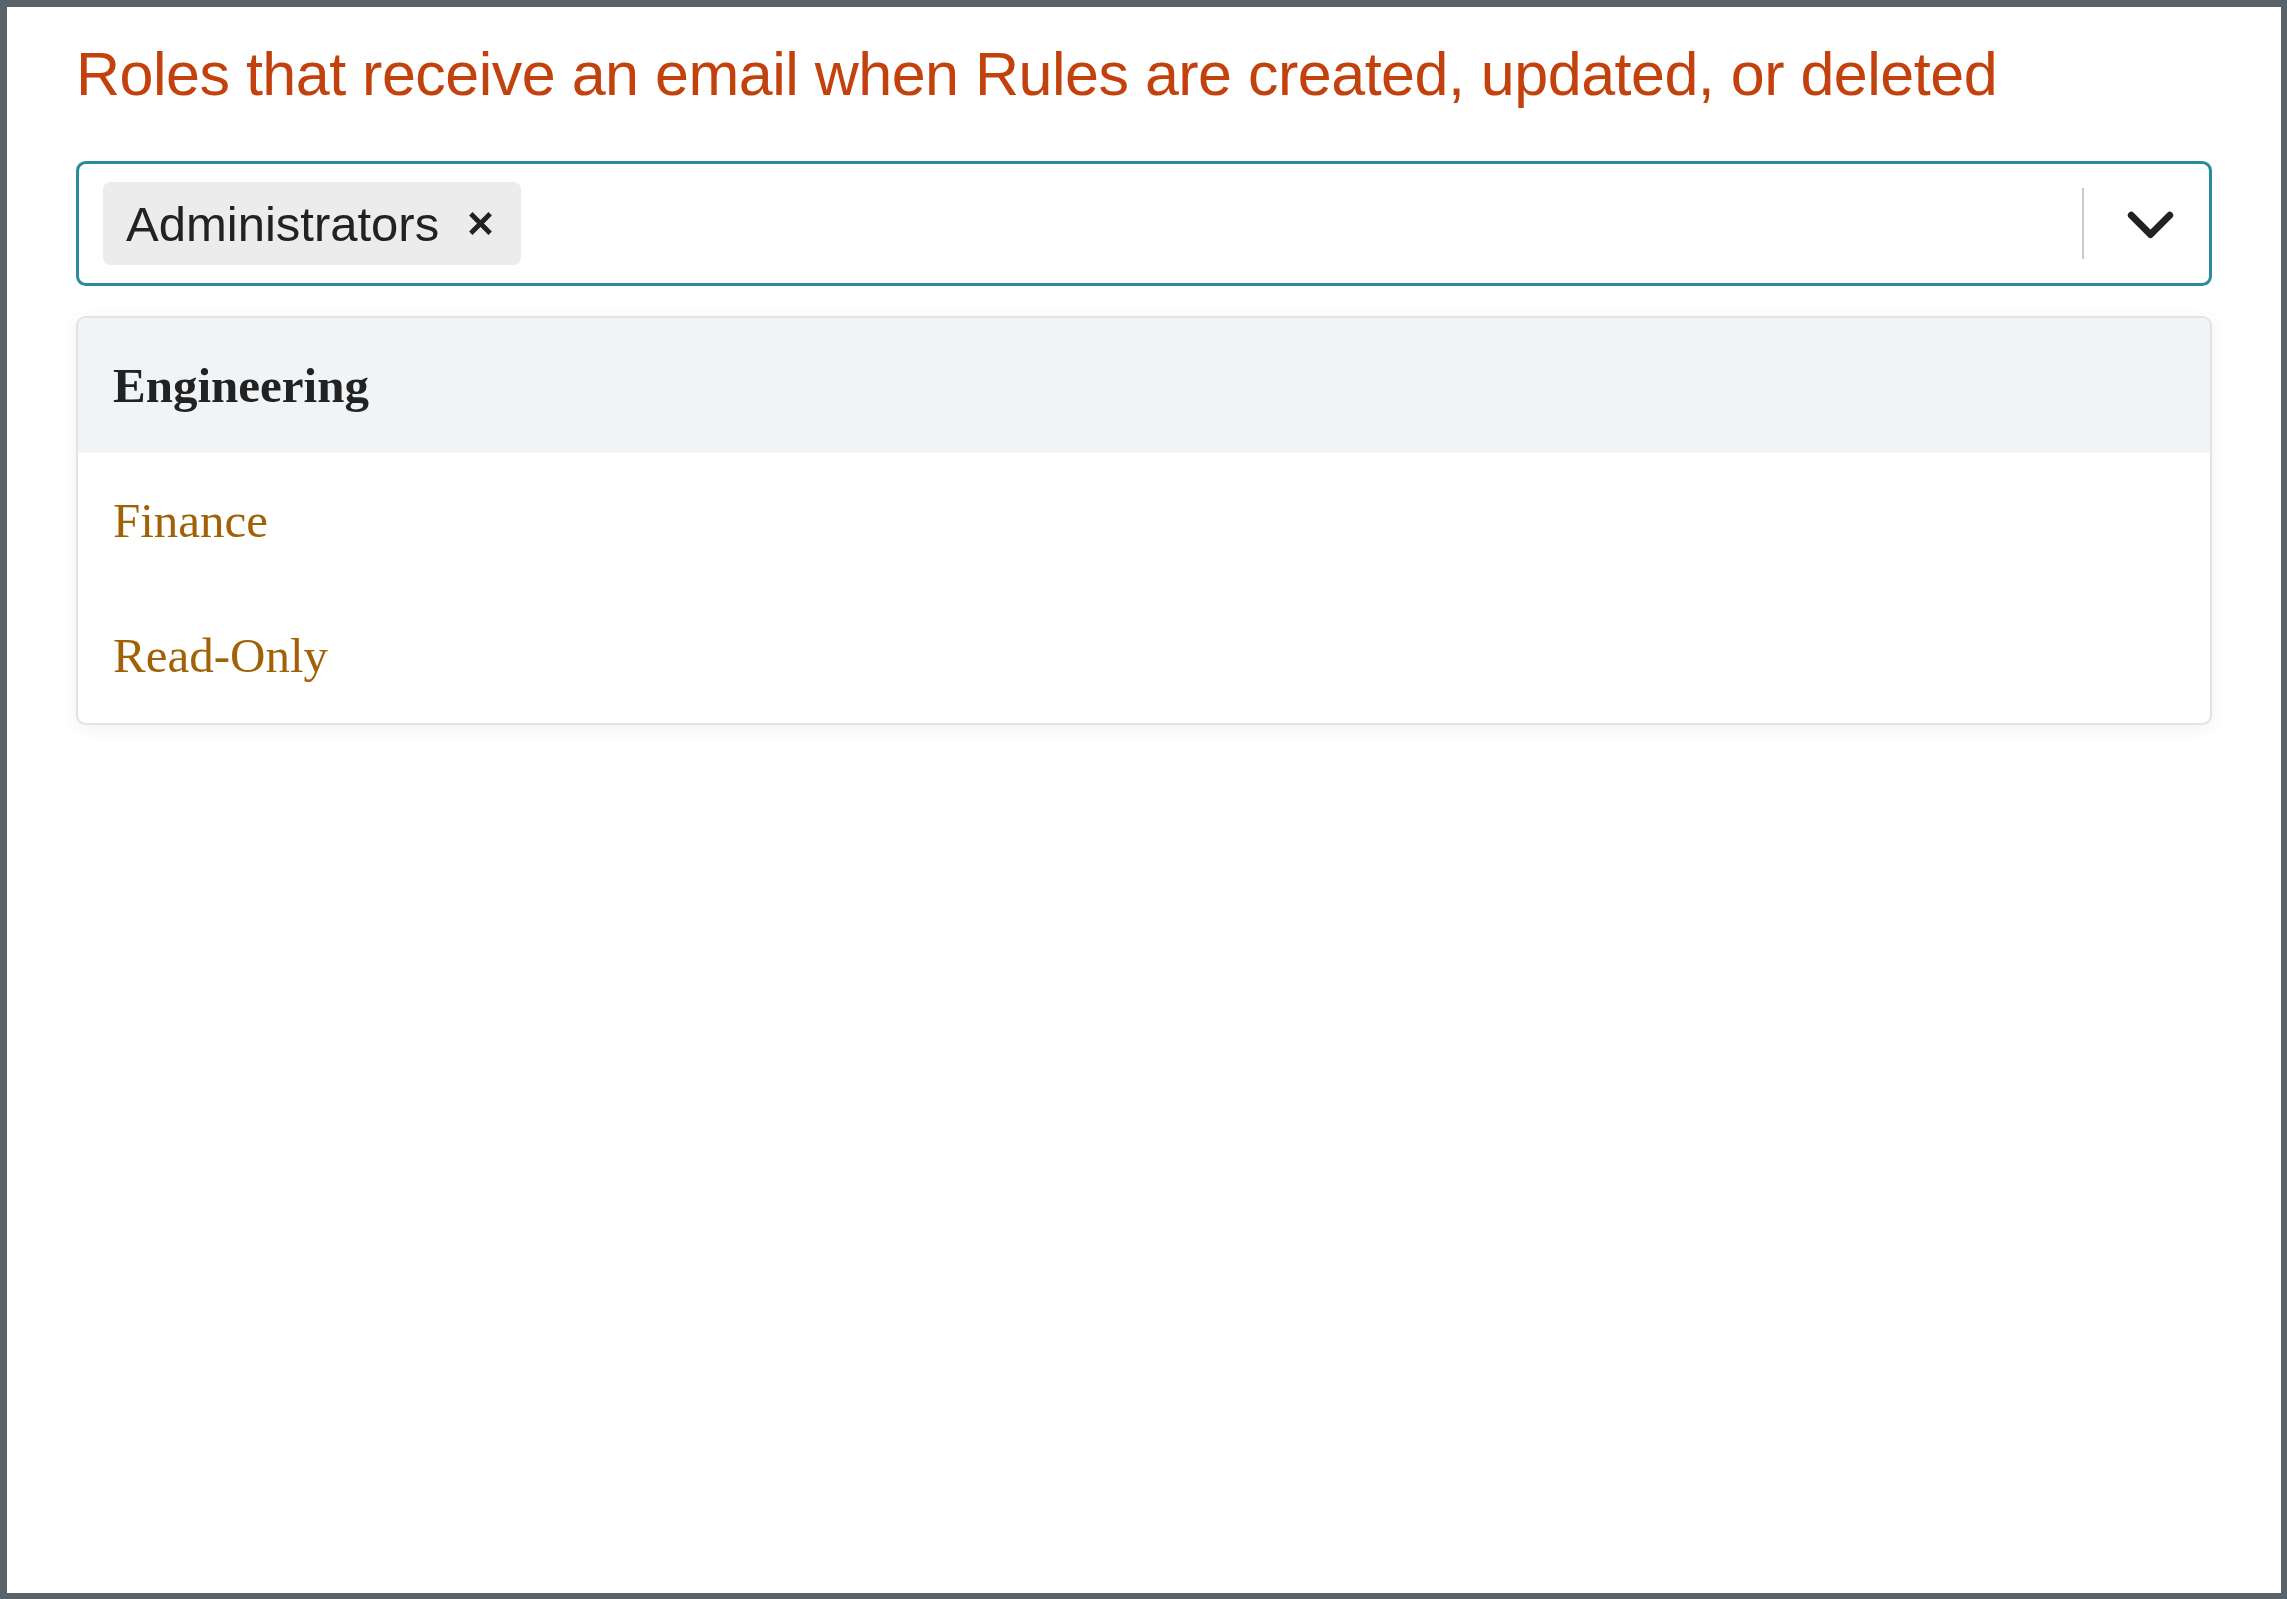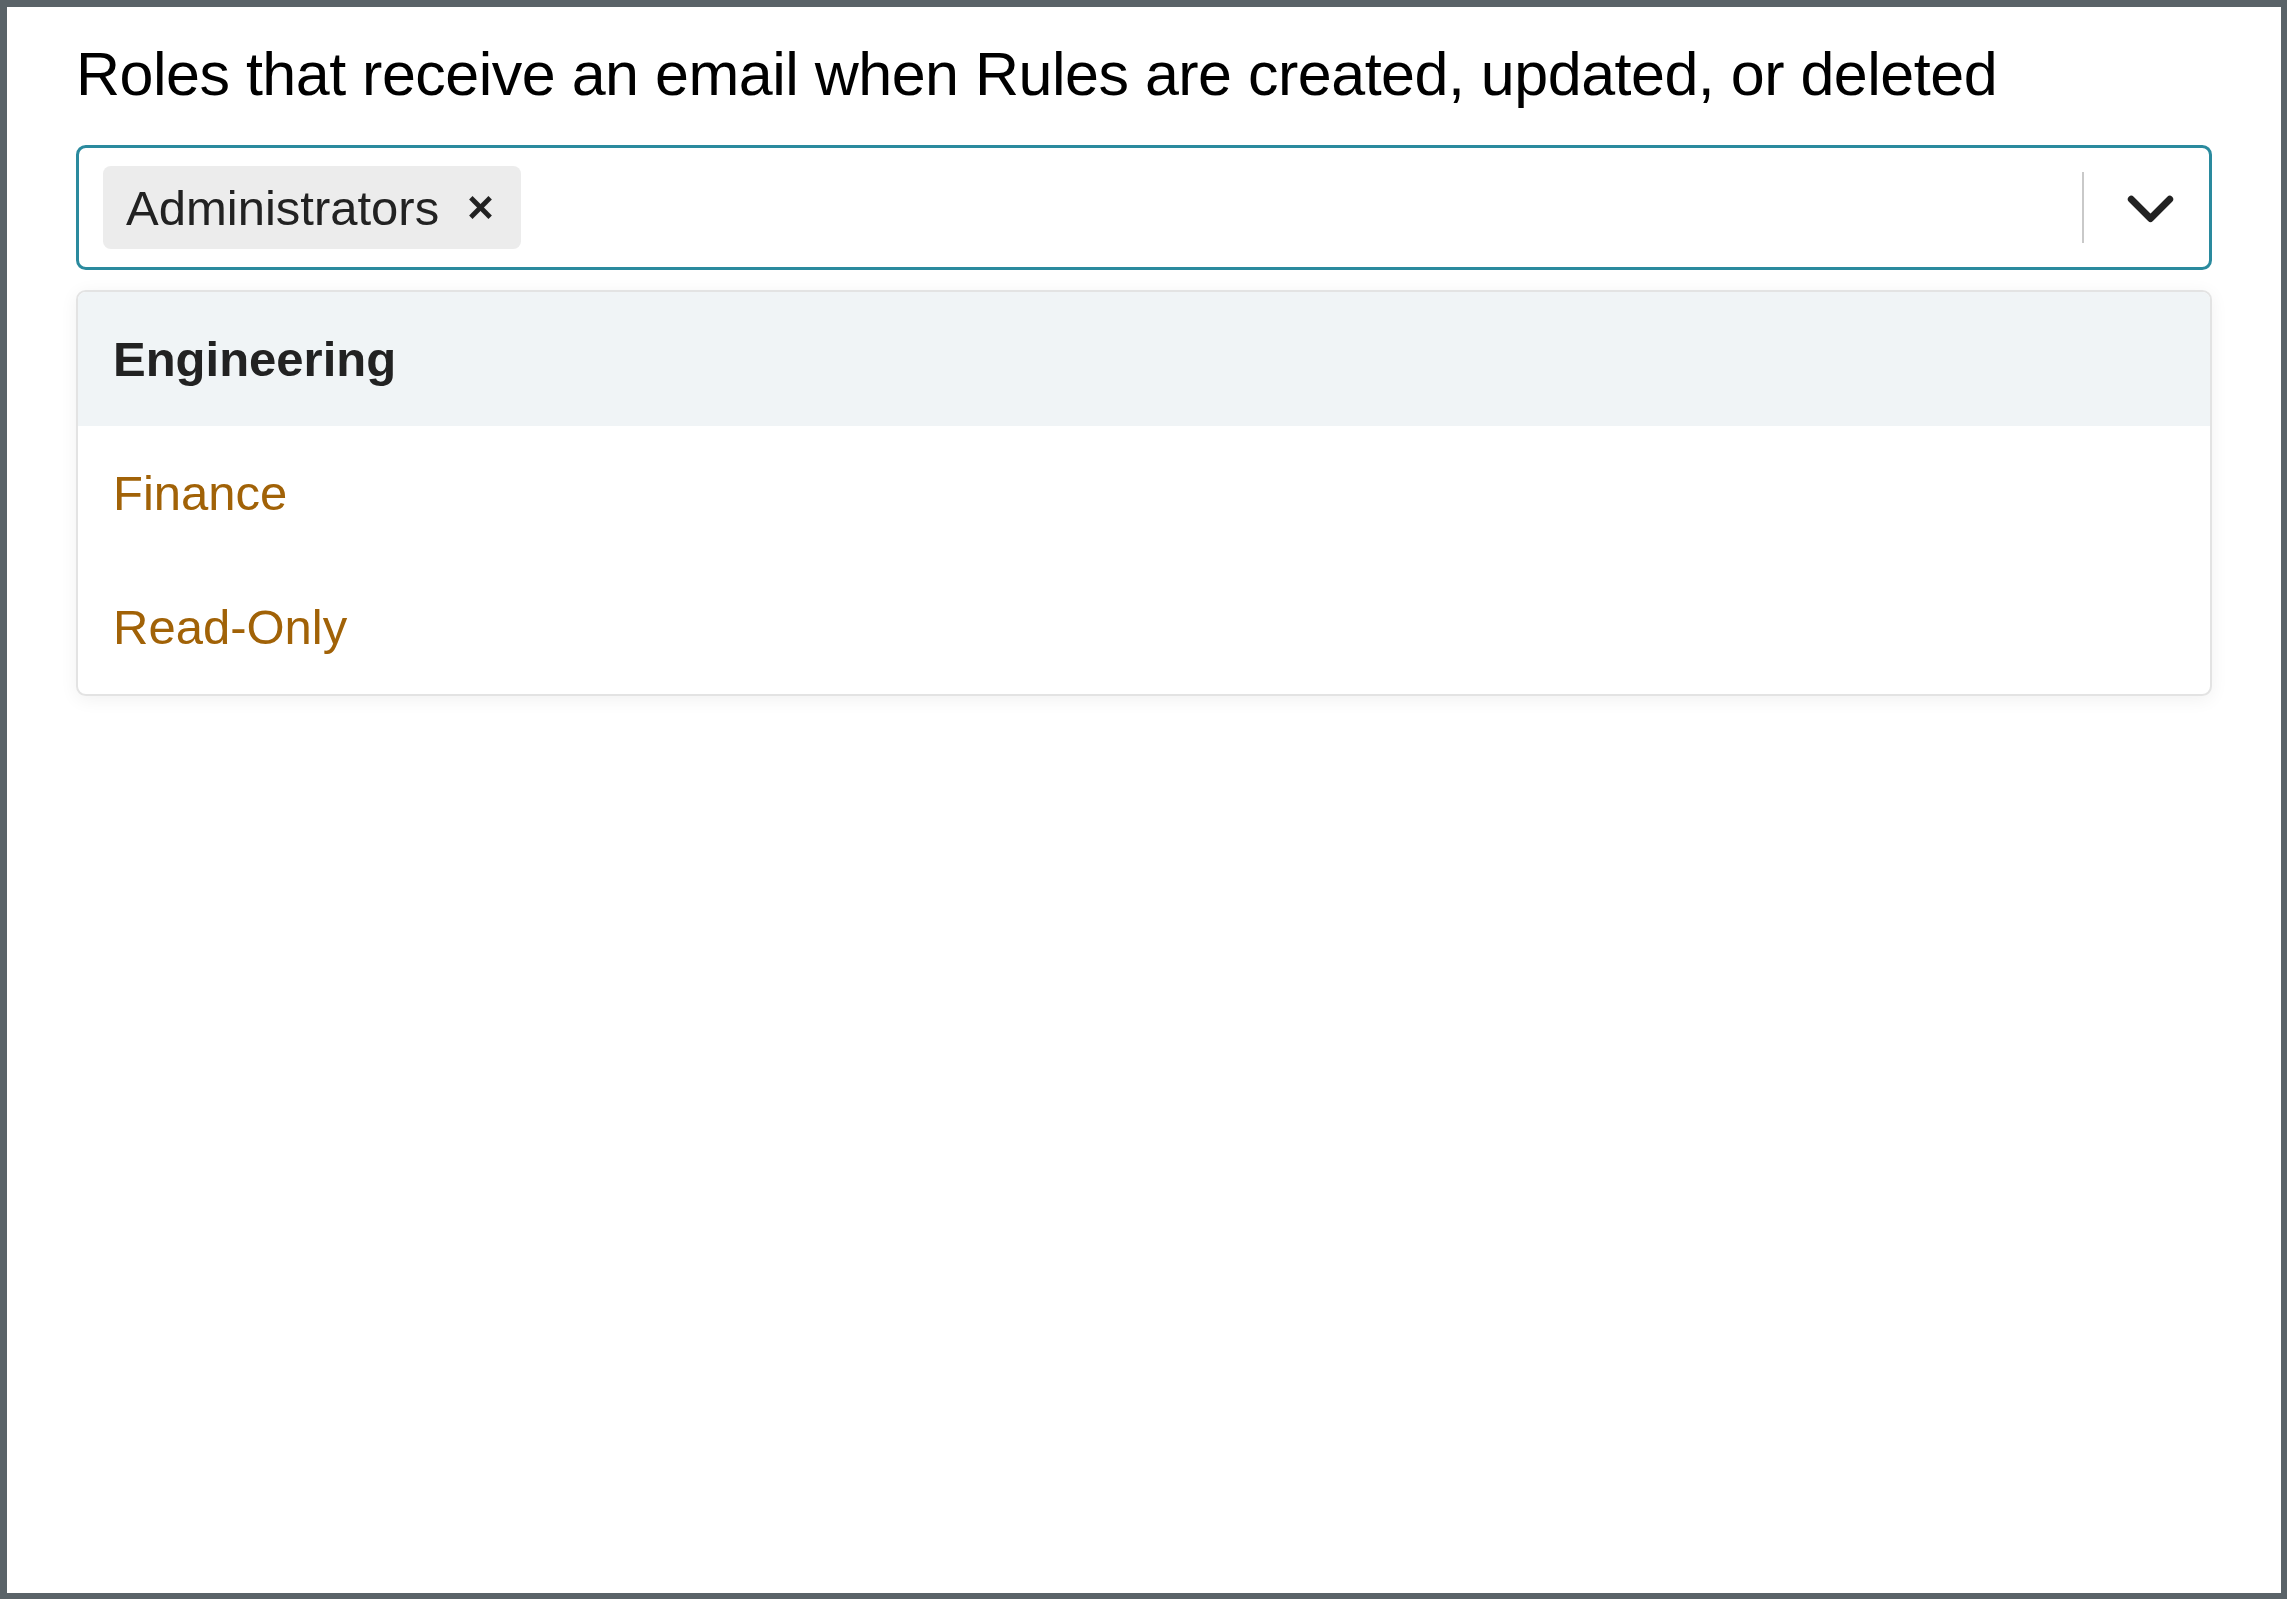--- a/index.html
+++ b/index.html
@@ -14,23 +14,23 @@
     }
     .outer-frame {
       border: 7.8px solid #5a6368;
       padding: 29px 69px 29px 69px;
       width: 2288px;
       height: 1600px;
     }
     .heading {
       font-size: 61px;
       font-weight: 400;
-      color: #000000;
+      color: #c2410c;
       line-height: 1.25;
-      margin-bottom: 33px;
+      margin-bottom: 49px;
       letter-spacing: -0.5px;
     }
     .select-control {
       display: flex;
       align-items: center;
       border: 3.9px solid #2a8a9e;
       border-radius: 9.8px;
       background: #fff;
       min-height: 113px;
       padding: 17.6px 9.8px 17.6px 23.5px;
@@ -88,26 +88,27 @@
     .chevron-btn svg {
       width: 55px;
       height: 39px;
       stroke: #222;
       stroke-width: 5;
       fill: none;
       stroke-linecap: round;
       stroke-linejoin: round;
     }
     .dropdown-menu {
-      margin-top: 20px;
+      margin-top: 30px;
       border: 2px solid #e3e3e3;
       border-radius: 9.8px;
       background: #fff;
       box-shadow: 0 3.9px 17.6px rgba(0,0,0,0.06);
       overflow: hidden;
+      font-family: Liberation Serif, serif;
     }
     .option {
       padding: 39px 35px;
       font-size: 49px;
       color: #a16207;
       cursor: pointer;
       font-weight: 400;
     }
     .option.highlighted {
       background: #f0f4f6;

